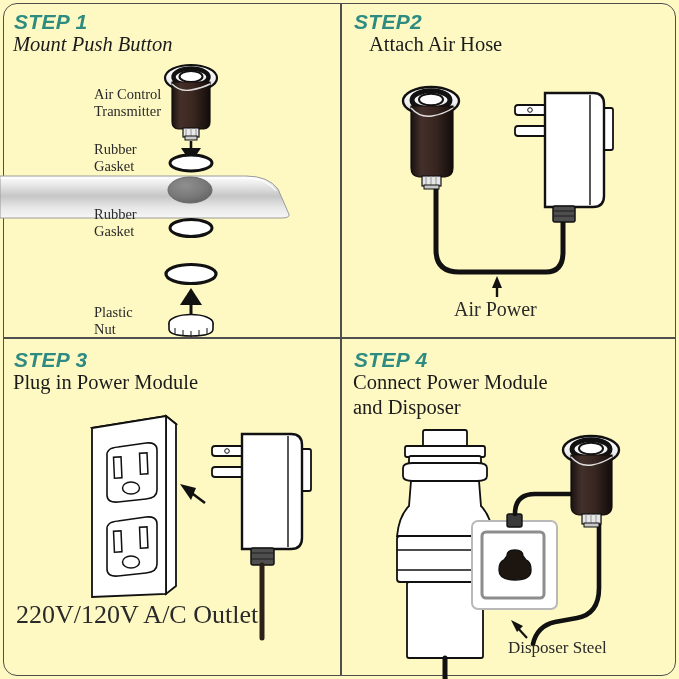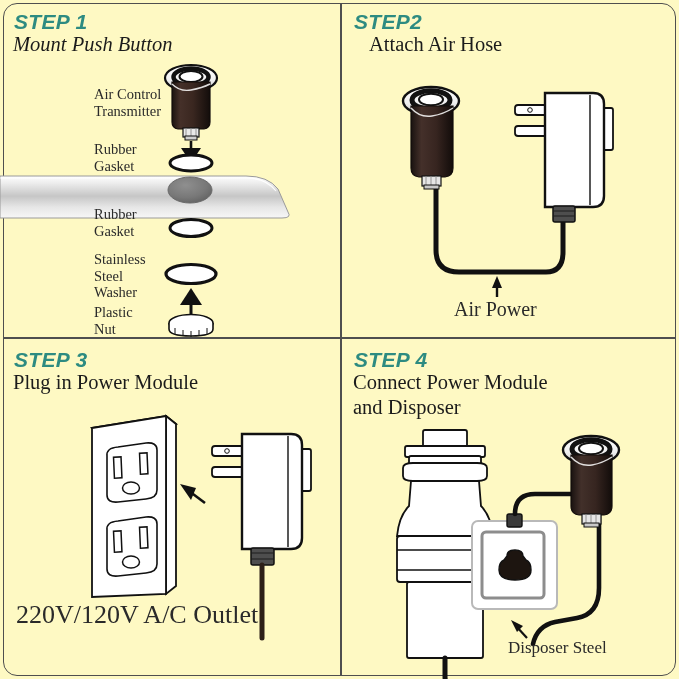--- a/index.html
+++ b/index.html
@@ -187,23 +187,20 @@
         <line x1="207" y1="328" x2="207" y2="334" stroke="#111111" stroke-width="1"></line>
       </g>
     </svg>
 
     <div class="part-label" style="left:94px; top:86px;">Air Control
 Transmitter</div>
     <div class="part-label" style="left:94px; top:141px;">Rubber
 Gasket</div>
     <div class="part-label" style="left:94px; top:206px;">Rubber
 Gasket</div>
-    <div class="part-label" style="left:94px; top:251px;">Stainless
-Steel
-Washer</div>
     <div class="part-label" style="left:94px; top:304px;">Plastic
 Nut</div>
   </div>
 
   <div class="quad" id="quad2">
 
     <div class="step-label" style="left:13px; top:10px;">STEP2</div>
     <div class="step-title" style="left:12px; top:32px;margin-left:16px;">Attach Air Hose</div>
 
     <svg class="art" width="338" height="337" viewBox="0 0 338 337">

